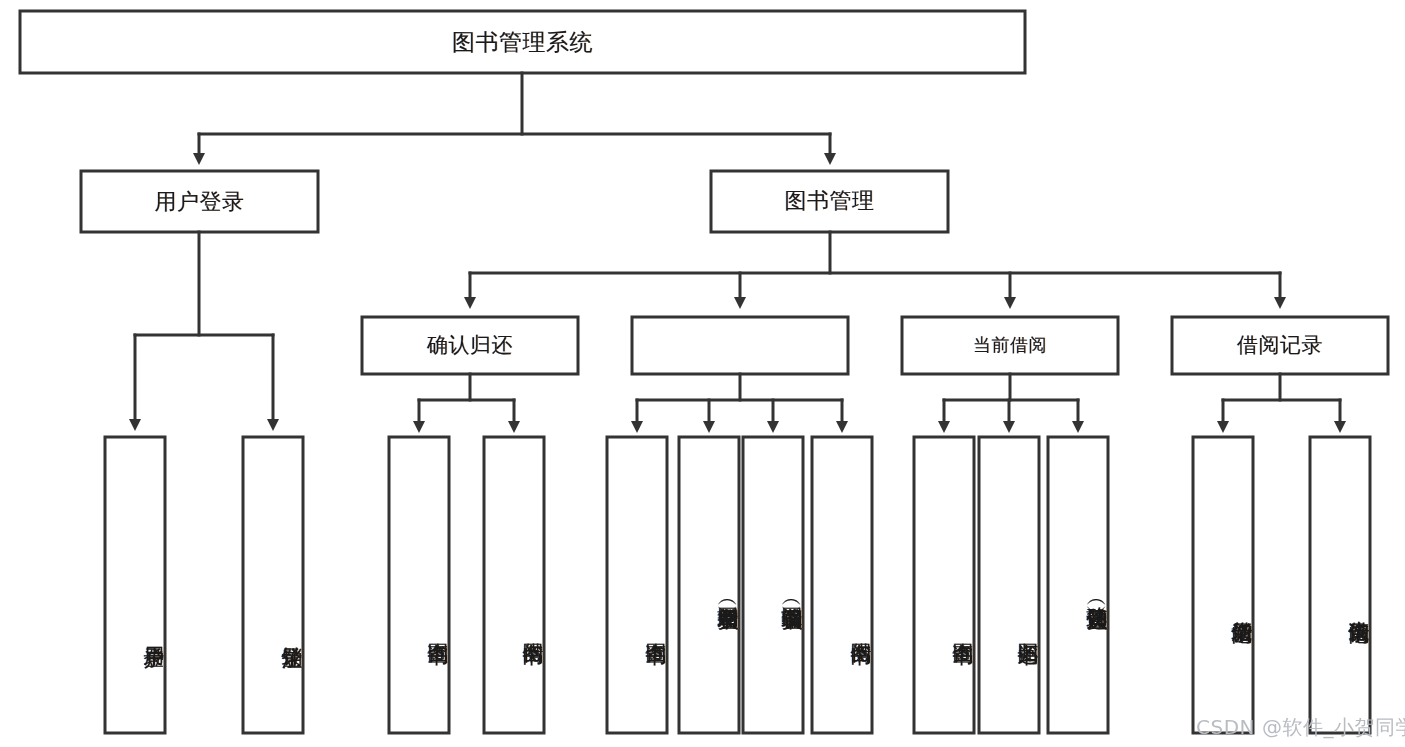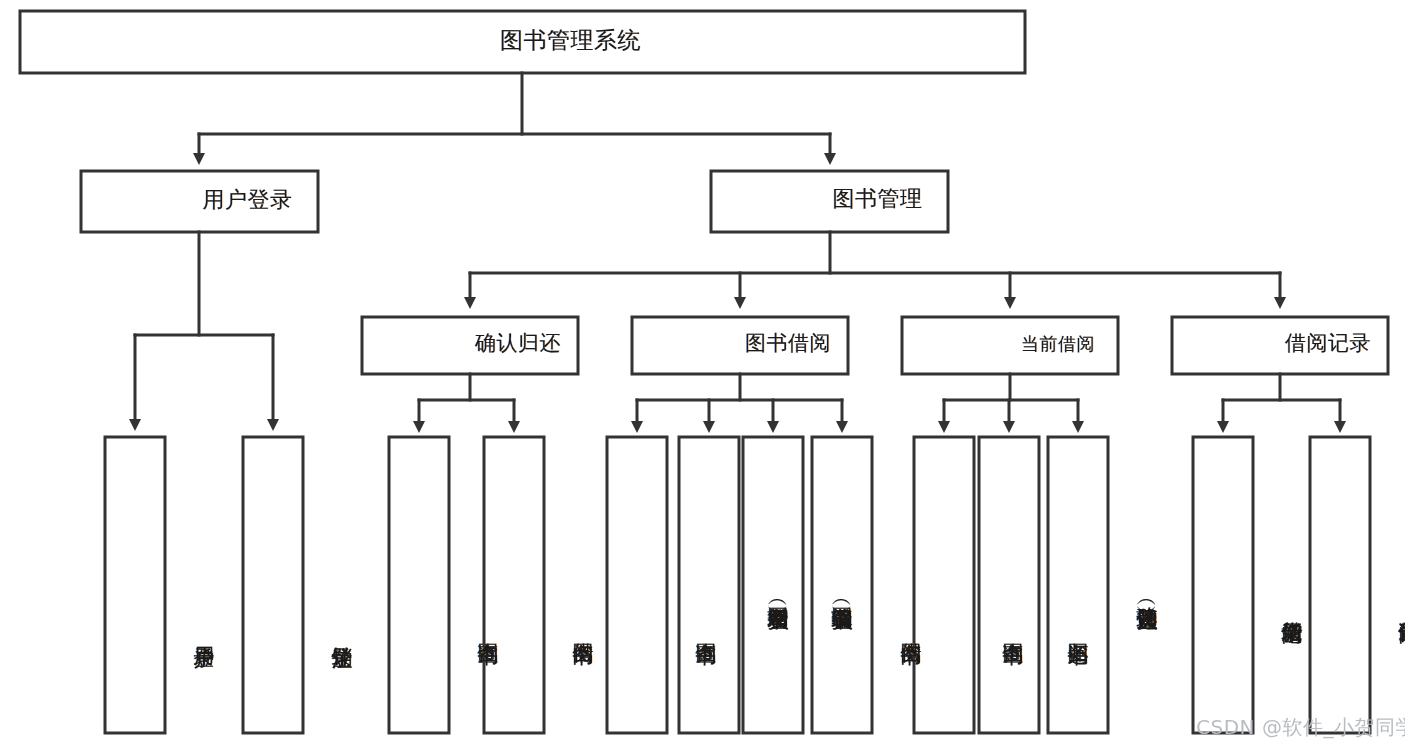--- a/index.html
+++ b/index.html
@@ -41,28 +41,27 @@
   .arrow-head {
     fill: #333333;
     stroke: none;
   }
   .node-label {
     position: absolute;
     display: flex;
     align-items: center;
     justify-content: center;
     color: #1a1a1a;
-    font-family: Liberation Mono, monospace;
+    font-family: Liberation Sans, sans-serif;
     font-size: 21px;
     line-height: 1.05;
     letter-spacing: 0.5px;
     white-space: pre;
     pointer-events: none;
     text-shadow: 0.6px 0 0 rgba(200,120,40,0.45), -0.6px 0 0 rgba(80,140,220,0.45);
-    margin-left: 48px;
   }
   .node-label.vertical {
     writing-mode: vertical-rl;
     text-orientation: upright;
     align-items: flex-start;
     justify-content: center;
     padding-top: 4px;
   }
   .watermark {
     position: absolute;
@@ -154,21 +153,20 @@
     <rect class="node-box" x="1193" y="437" width="60" height="296"></rect>
     <rect class="node-box" x="1310" y="437" width="60" height="296"></rect>
   </svg>
 
   <div class="node-label" style="left:20px; top:11px; width:1005px; height:62px; font-size:23px;">图书管理系统</div>
 
   <div class="node-label" style="left:81px; top:171px; width:237px; height:61px; font-size:22px;">用户登录</div>
   <div class="node-label" style="left:711px; top:171px; width:237px; height:59px; font-size:22px;">图书管理</div>
 
   <div class="node-label" style="left:362px; top:317px; width:216px; height:57px; font-size:21px;">确认归还</div>
-  <div class="node-label" style="left:632px; top:317px; width:216px; height:57px; font-size:21px;">图书借阅</div>
   <div class="node-label" style="left:902px; top:317px; width:216px; height:57px; font-size:18px;">当前借阅</div>
   <div class="node-label" style="left:1172px; top:317px; width:216px; height:57px; font-size:21px;border-radius:21px;">借阅记录</div>
 
   <div class="node-label vertical" style="left:105px; top:520px; width:60px; height:213px;">用户登录</div>
   <div class="node-label vertical" style="left:243px; top:520px; width:60px; height:213px;">注销登录</div>
 
   <div class="node-label vertical" style="left:389px; top:512px; width:60px; height:221px;">查询图书</div>
   <div class="node-label vertical" style="left:484px; top:512px; width:60px; height:221px;">借阅图书</div>
 
   <div class="node-label vertical" style="left:607px; top:512px; width:60px; height:221px;">查询图书</div>

